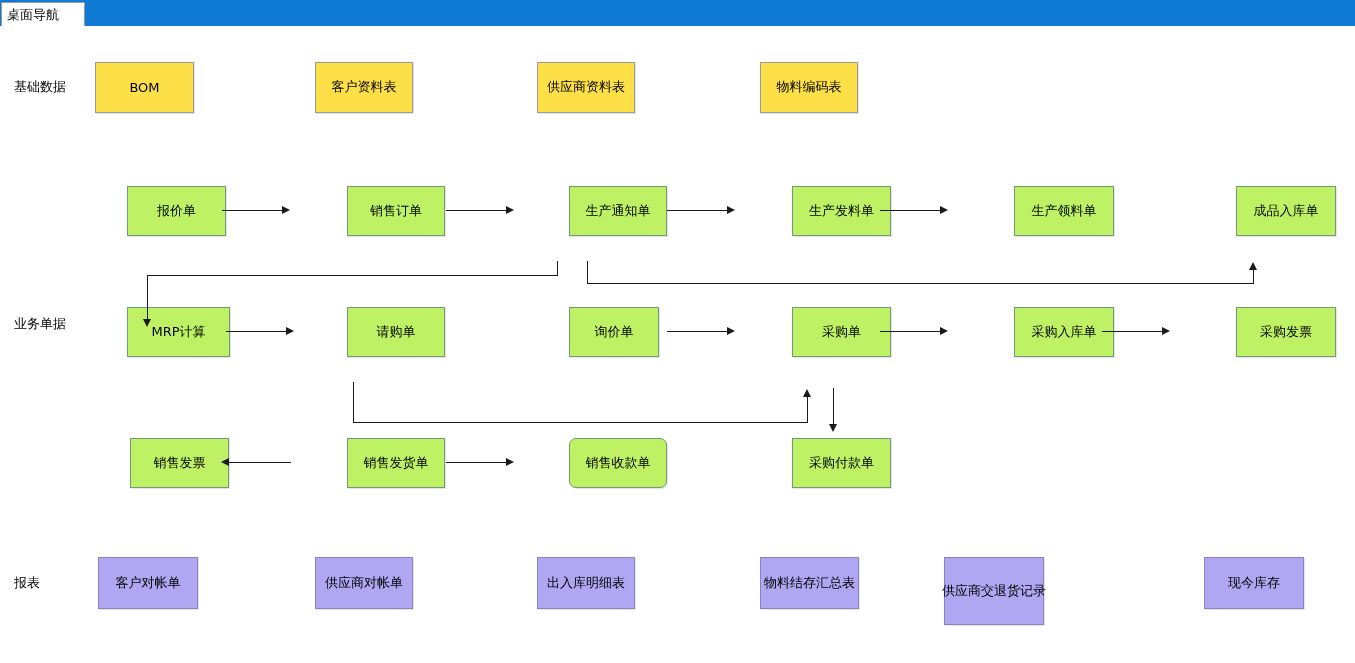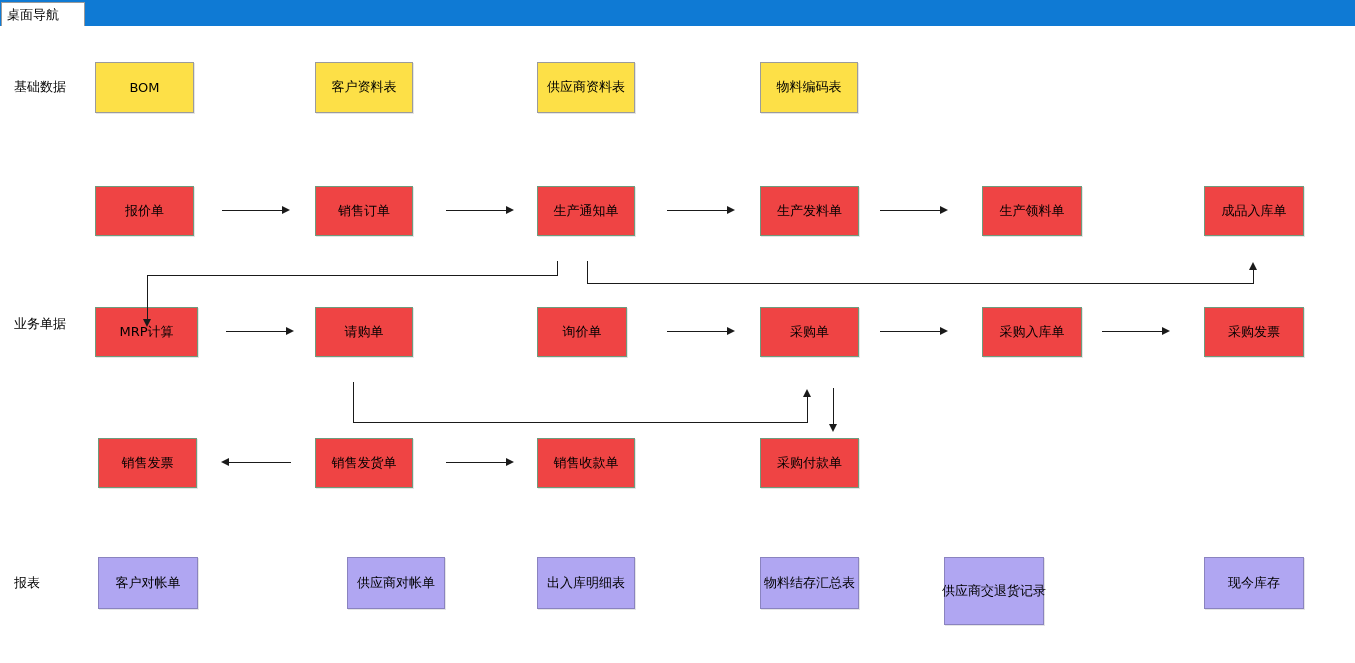--- a/index.html
+++ b/index.html
@@ -66,21 +66,21 @@
     display: flex;
     align-items: center;
     justify-content: center;
     font-size: 13px;
     color: #000000;
     white-space: nowrap;
     border: 1px solid #888888;
     box-shadow: 1px 1px 0 rgba(0,0,0,0.10);
   }
   .node.base   { background: #fde047; border-color: #9b9b9b; }
-  .node.doc    { background: #ef4444; border-color: #6f9a7c; }
+  .node.doc    { background: #bef264; border-color: #6f9a7c; margin-left: 32px; }
   .node.report { background: #b0a6f2; border-color: #8a83bf; }
 
   
   .hline, .vline {
     position: absolute;
     background: #1a1a1a;
   }
   .hline { height: 1px; }
   .vline { width: 1px; }
 
@@ -138,24 +138,24 @@
       <div class="node doc" style="left: 982px; top: 160px; width: 100px; height: 50px;">生产领料单</div>
       <div class="node doc" style="left: 1204px; top: 160px; width: 100px; height: 50px;">成品入库单</div>
       <div class="node doc" style="left: 95px; top: 281px; width: 103px; height: 50px;">MRP计算</div>
       <div class="node doc" style="left: 315px; top: 281px; width: 98px; height: 50px;">请购单</div>
       <div class="node doc" style="left: 537px; top: 281px; width: 90px; height: 50px;">询价单</div>
       <div class="node doc" style="left: 760px; top: 281px; width: 99px; height: 50px;">采购单</div>
       <div class="node doc" style="left: 982px; top: 281px; width: 100px; height: 50px;">采购入库单</div>
       <div class="node doc" style="left: 1204px; top: 281px; width: 100px; height: 50px;">采购发票</div>
       <div class="node doc" style="left: 98px; top: 412px; width: 99px; height: 50px;">销售发票</div>
       <div class="node doc" style="left: 315px; top: 412px; width: 98px; height: 50px;">销售发货单</div>
-      <div class="node doc" style="left: 537px; top: 412px; width: 98px; height: 50px;">销售收款单</div>
+      <div class="node doc" style="left: 537px; top: 412px; width: 98px; height: 50px; border-radius: 7px;">销售收款单</div>
       <div class="node doc" style="left: 760px; top: 412px; width: 99px; height: 50px;">采购付款单</div>
       <div class="node report" style="left: 98px; top: 531px; width: 100px; height: 52px; text-align: right;">客户对帐单</div>
-      <div class="node report" style="left: 315px; top: 531px; width: 98px; height: 52px; margin-left: 32px;">供应商对帐单</div>
+      <div class="node report" style="left: 315px; top: 531px; width: 98px; height: 52px;">供应商对帐单</div>
       <div class="node report" style="left: 537px; top: 531px; width: 98px; height: 52px;">出入库明细表</div>
       <div class="node report" style="left: 760px; top: 531px; width: 99px; height: 52px;">物料结存汇总表</div>
       <div class="node report" style="left: 944px; top: 531px; width: 100px; height: 68px;">供应商交退货记录</div>
       <div class="node report" style="left: 1204px; top: 531px; width: 100px; height: 52px;">现今库存</div>
     </div>
 
   <div class="hline" style="left:222px; top:184px; width:62px;"></div>
   <div class="arrow-head arrow-right" style="left:282px; top:180px;"></div>
 
   <div class="hline" style="left:446px; top:184px; width:62px;"></div>

